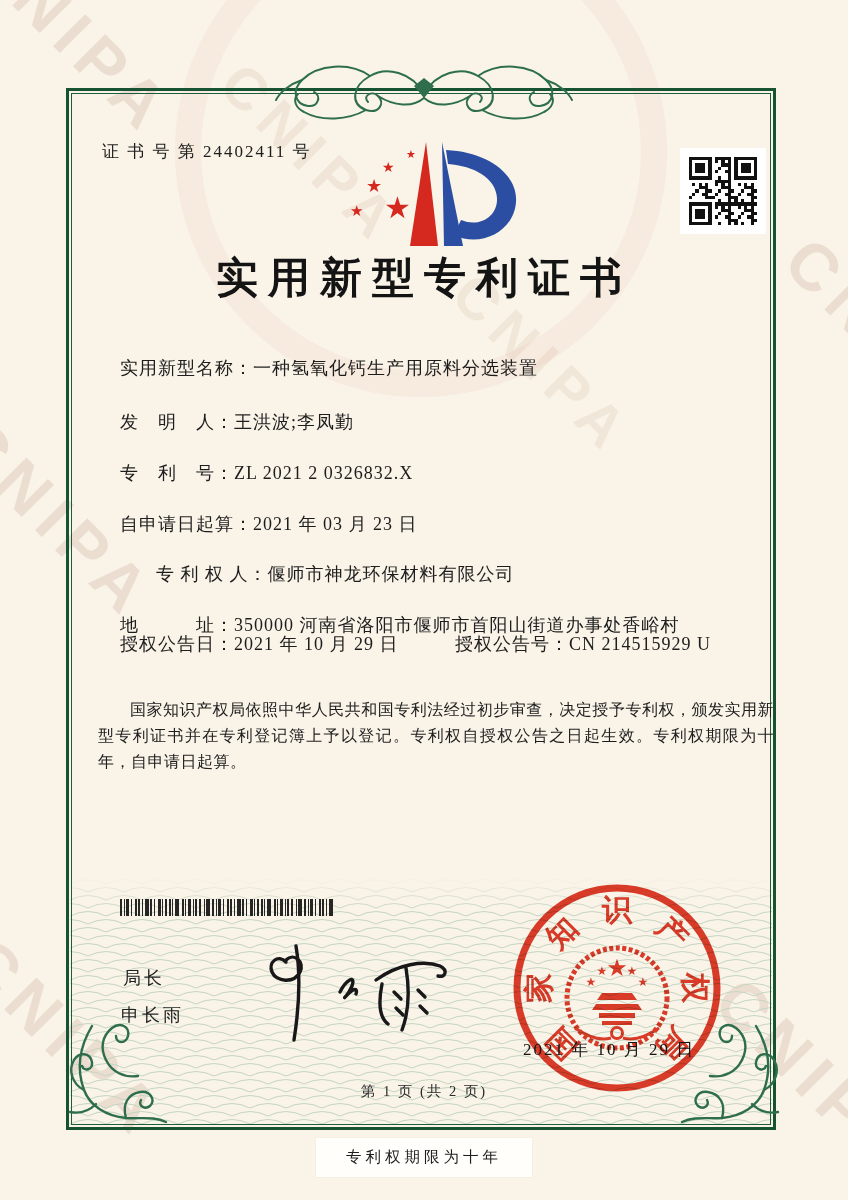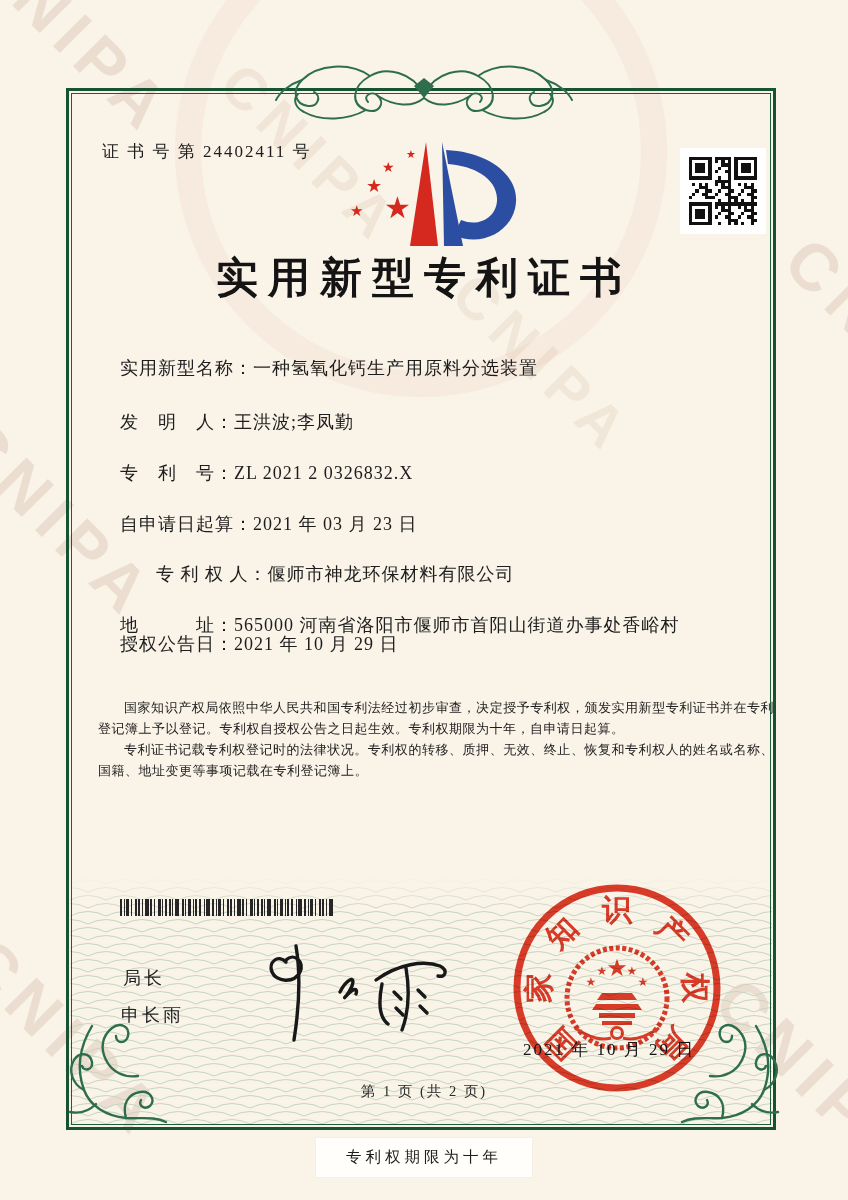--- a/index.html
+++ b/index.html
@@ -40,21 +40,21 @@
       display:flex;align-items:center;justify-content:center;}
   .title{
     position:absolute;left:0;top:250px;width:100%;text-align:center;
     font-size:42px;font-weight:bold;letter-spacing:10px;color:#141414;
   }
   
   .frow{position:absolute;left:120px;font-size:18px;white-space:nowrap;letter-spacing:1px;}
   .frow .lbl{letter-spacing:1px;}
   .pairB{position:absolute;left:335px;top:0;white-space:nowrap;}
   
-  .paras{position:absolute;left:98px;top:697px;width:676px;font-size:13px;line-height:1.62;
+  .paras{position:absolute;left:98px;top:697px;width:676px;font-size:16px;line-height:1.62;
     letter-spacing:0.5px;text-align:justify;}
   .paras p{margin:0;text-indent:2em;}
   
   .barcode{position:absolute;left:120px;top:899px;width:220px;height:17px;display:flex;align-items:stretch;}
   .barcode .bar{background:#262626;height:100%;}
   .barcode .gap{background:transparent;height:100%;}
   
   .sig-role{position:absolute;left:123px;top:966px;font-size:18px;letter-spacing:3px;
     font-family:"Liberation Sans","DejaVu Sans",sans-serif;color:#222;}
   .sig-name{position:absolute;left:121px;top:1003px;font-size:18px;letter-spacing:3px;
@@ -332,29 +332,31 @@
 <div class="frow" style="top:461px;">
   <span class="lbl">专　利　号：</span><span>ZL 2021 2 0326832.X</span>
 </div>
 <div class="frow" style="top:512px;">
   <span class="lbl">自申请日起算：</span><span>2021 年 03 月 23 日</span>
 </div>
 <div class="frow" style="top:562px;margin-left:36px;">
   <span class="lbl">专 利 权 人：</span><span>偃师市神龙环保材料有限公司</span>
 </div>
 <div class="frow" style="top:613px;">
-  <span class="lbl">地　　　址：</span><span>565000 河南省洛阳市偃师市首阳山街道办事处香峪村</span>
+  <span class="lbl">地　　　址：</span><span>350000 河南省洛阳市偃师市首阳山街道办事处香峪村</span>
 </div>
 <div class="frow" style="top:632px;width:652px;">
   <span class="lbl">授权公告日：</span><span>2021 年 10 月 29 日</span>
+  <span class="pairB">
+    <span class="lbl">授权公告号：</span><span>CN 214515929 U</span>
+  </span>
 </div>
 
 <div class="paras">
   <p>国家知识产权局依照中华人民共和国专利法经过初步审查，决定授予专利权，颁发实用新型专利证书并在专利登记簿上予以登记。专利权自授权公告之日起生效。专利权期限为十年，自申请日起算。</p>
-  <p>专利证书记载专利权登记时的法律状况。专利权的转移、质押、无效、终止、恢复和专利权人的姓名或名称、国籍、地址变更等事项记载在专利登记簿上。</p>
 </div>
 
 <div class="barcode" id="barcode">
     <div class="bar" style="width: 2px;"></div>
     <div class="gap" style="width: 2px;"></div>
     <div class="bar" style="width: 1px;"></div>
     <div class="gap" style="width: 1px;"></div>
     <div class="bar" style="width: 3px;"></div>
     <div class="gap" style="width: 2px;"></div>
     <div class="bar" style="width: 1px;"></div>

